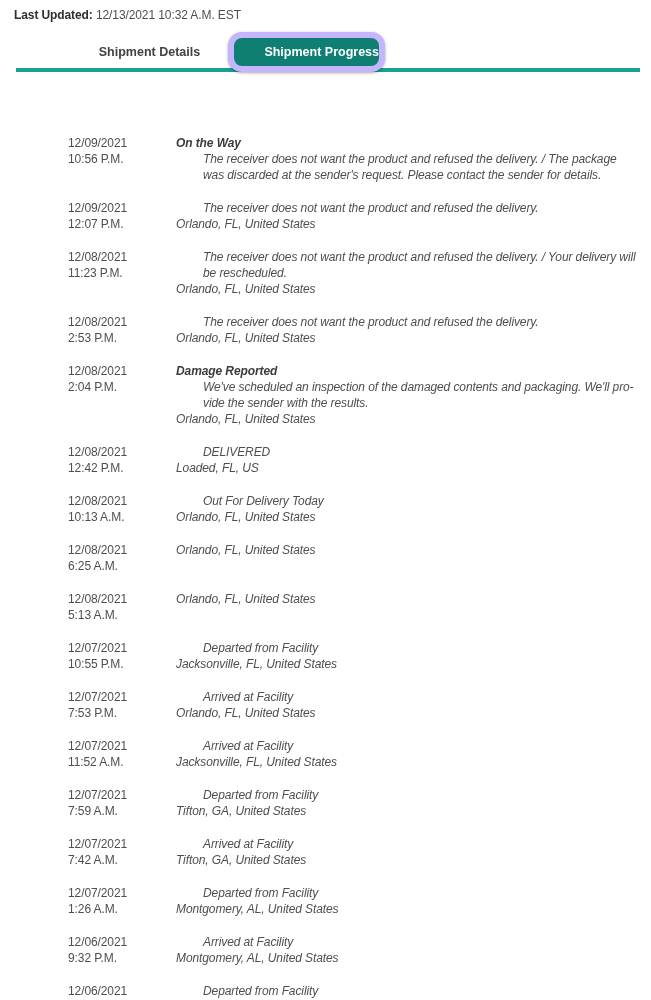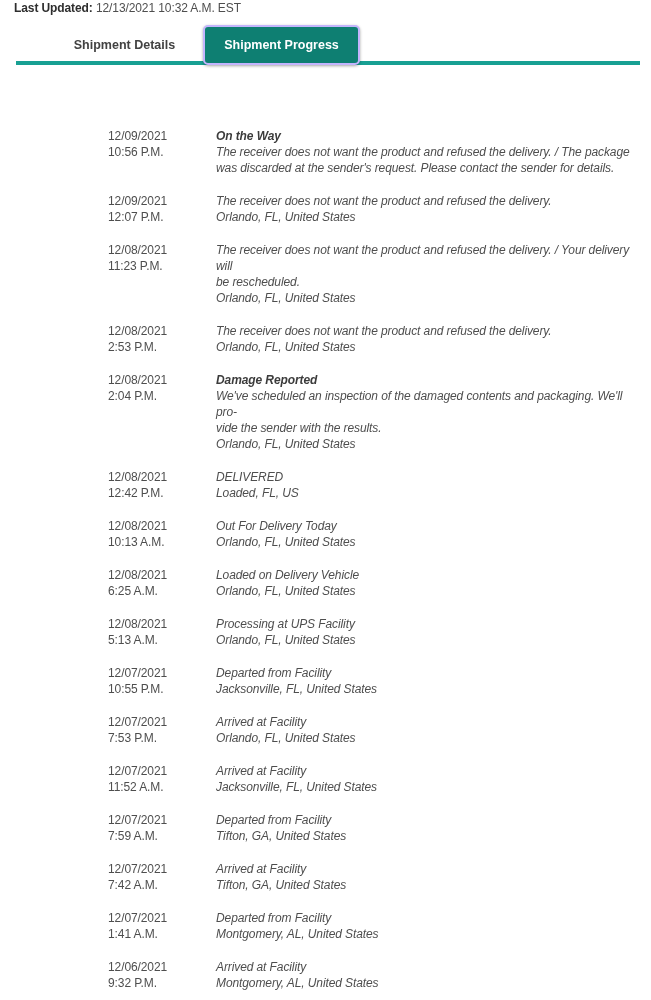--- a/index.html
+++ b/index.html
@@ -11,34 +11,34 @@
     font-family: "Liberation Sans", "DejaVu Sans", sans-serif;
     font-size: 12px;
     line-height: 16px;
     letter-spacing: -0.1px;
     color: #4e4e4e;
   }
   .page { position: relative; width: 651px; height: 1000px; overflow: hidden; }
 
   
   .last-updated {
-    padding: 0 14px 0 14px;
+    padding: 7px 14px 0 14px;
     font-size: 12px;
     color: #4e4e4e;
   }
   .last-updated .lbl { font-weight: 700; color: #2e2e2e; }
 
   
   .tab-bar {
     position: relative;
     margin-top: 9px;
     height: 40px;
     display: flex;
     align-items: stretch;
-    padding-left: 46px;
+    padding-left: 71px;
   }
   .tab-underline {
     position: absolute;
     left: 16px;
     width: 624px;
     bottom: 0;
     height: 4px;
     background: #18a093;
     z-index: 1;
   }
@@ -50,34 +50,35 @@
     font-family: inherit;
     font-size: 12.5px;
     font-weight: 700;
     color: #424242;
     cursor: pointer;
     padding: 0;
   }
   .tab.active {
     background: #0e7f72;
     color: #ffffff;
-    border: 2px solid #c4b5fd;
-    border-radius: 5px;
+    border: 6px solid #c4b5fd;
+    border-radius: 14px;
     box-shadow: 0 1px 3px rgba(0,0,0,0.35);
     position: relative;
     z-index: 2;
+    text-align: right;
   }
 
   
   .timeline { margin-top: 63px; }
-  .entry { display: flex; margin-bottom: 17px; padding-left: 40px; }
+  .entry { display: flex; margin-bottom: 17px; }
   .entry-when { flex: none; width: 108px; margin-left: 68px; }
   .entry-detail { flex: 1; padding-right: 12px; font-style: italic; }
   .entry-title { font-weight: 700; color: #3c3c3c; }
-  .entry-description { white-space: pre-line; }
+  .entry-description { white-space: pre-line; margin-left: 27px; }
 </style>
 </head>
 <body>
 
 <div class="page">
 
   <div class="last-updated">
     <span class="lbl">Last Updated:</span>
     <span>12/13/2021 10:32 A.M. EST</span>
   </div>
@@ -176,33 +177,31 @@
     </div>
   </div>
 
   <div class="entry">
     <div class="entry-when">
       <div>12/08/2021</div>
       <div>6:25 A.M.</div>
     </div>
     <div class="entry-detail">
 
-      <div class="entry-description">Loaded on Delivery Vehicle</div>
       <div class="entry-location">Orlando, FL, United States</div>
     </div>
   </div>
 
   <div class="entry">
     <div class="entry-when">
       <div>12/08/2021</div>
       <div>5:13 A.M.</div>
     </div>
     <div class="entry-detail">
 
-      <div class="entry-description">Processing at UPS Facility</div>
       <div class="entry-location">Orlando, FL, United States</div>
     </div>
   </div>
 
   <div class="entry">
     <div class="entry-when">
       <div>12/07/2021</div>
       <div>10:55 P.M.</div>
     </div>
     <div class="entry-detail">
@@ -256,21 +255,21 @@
     <div class="entry-detail">
 
       <div class="entry-description">Arrived at Facility</div>
       <div class="entry-location">Tifton, GA, United States</div>
     </div>
   </div>
 
   <div class="entry">
     <div class="entry-when">
       <div>12/07/2021</div>
-      <div>1:41 A.M.</div>
+      <div>1:26 A.M.</div>
     </div>
     <div class="entry-detail">
 
       <div class="entry-description">Departed from Facility</div>
       <div class="entry-location">Montgomery, AL, United States</div>
     </div>
   </div>
 
   <div class="entry">
     <div class="entry-when">

